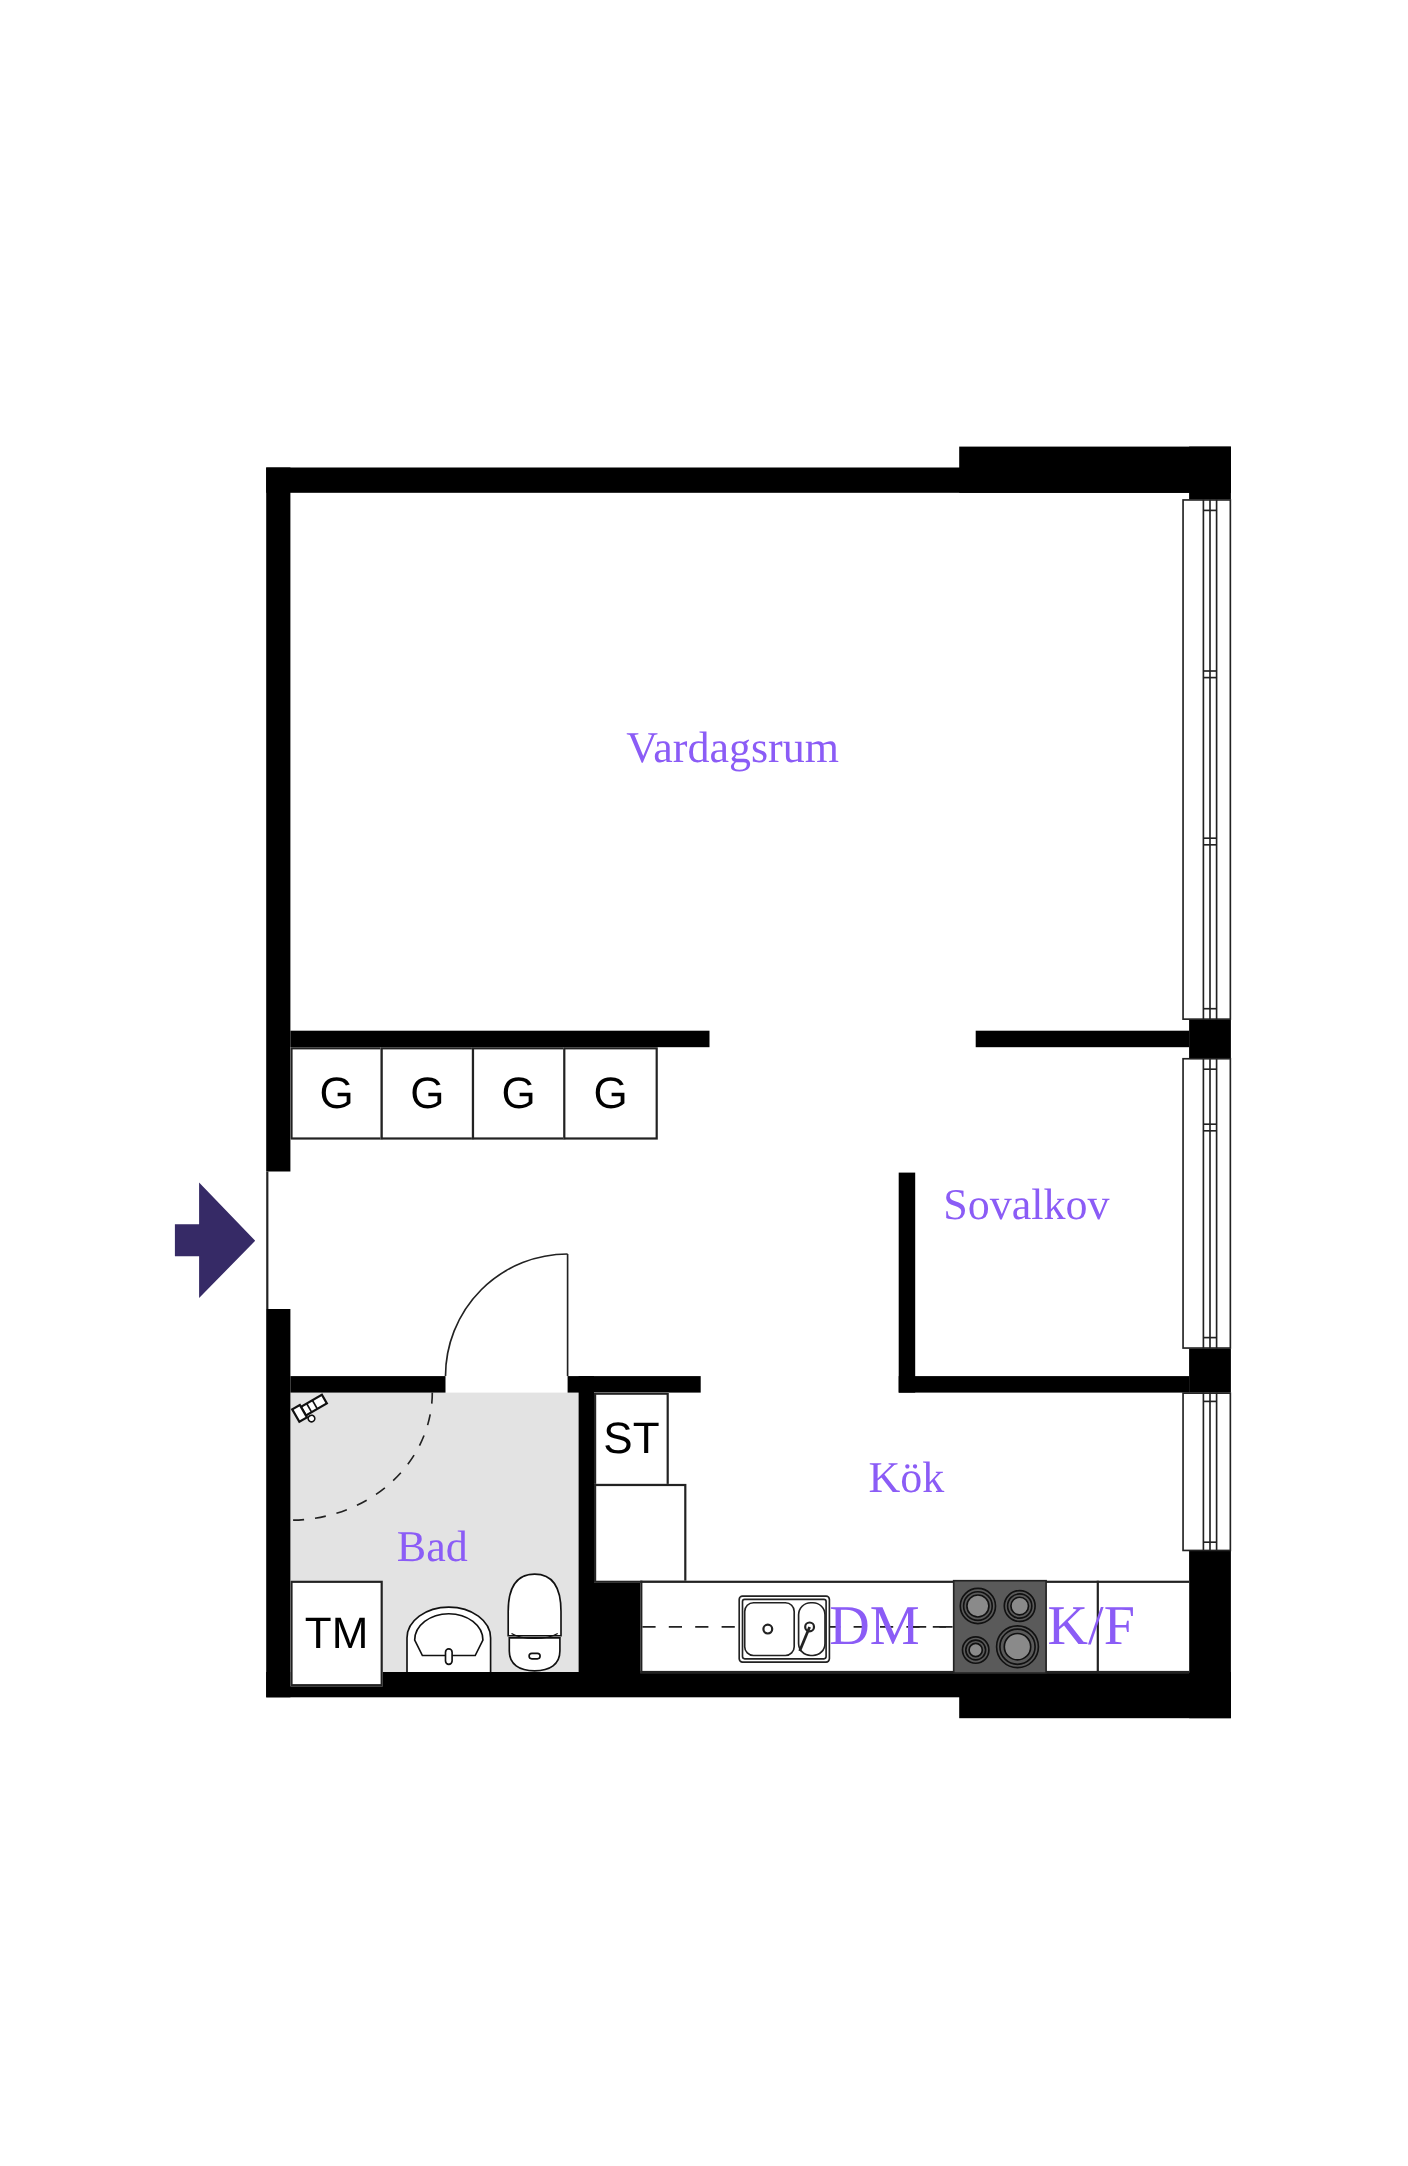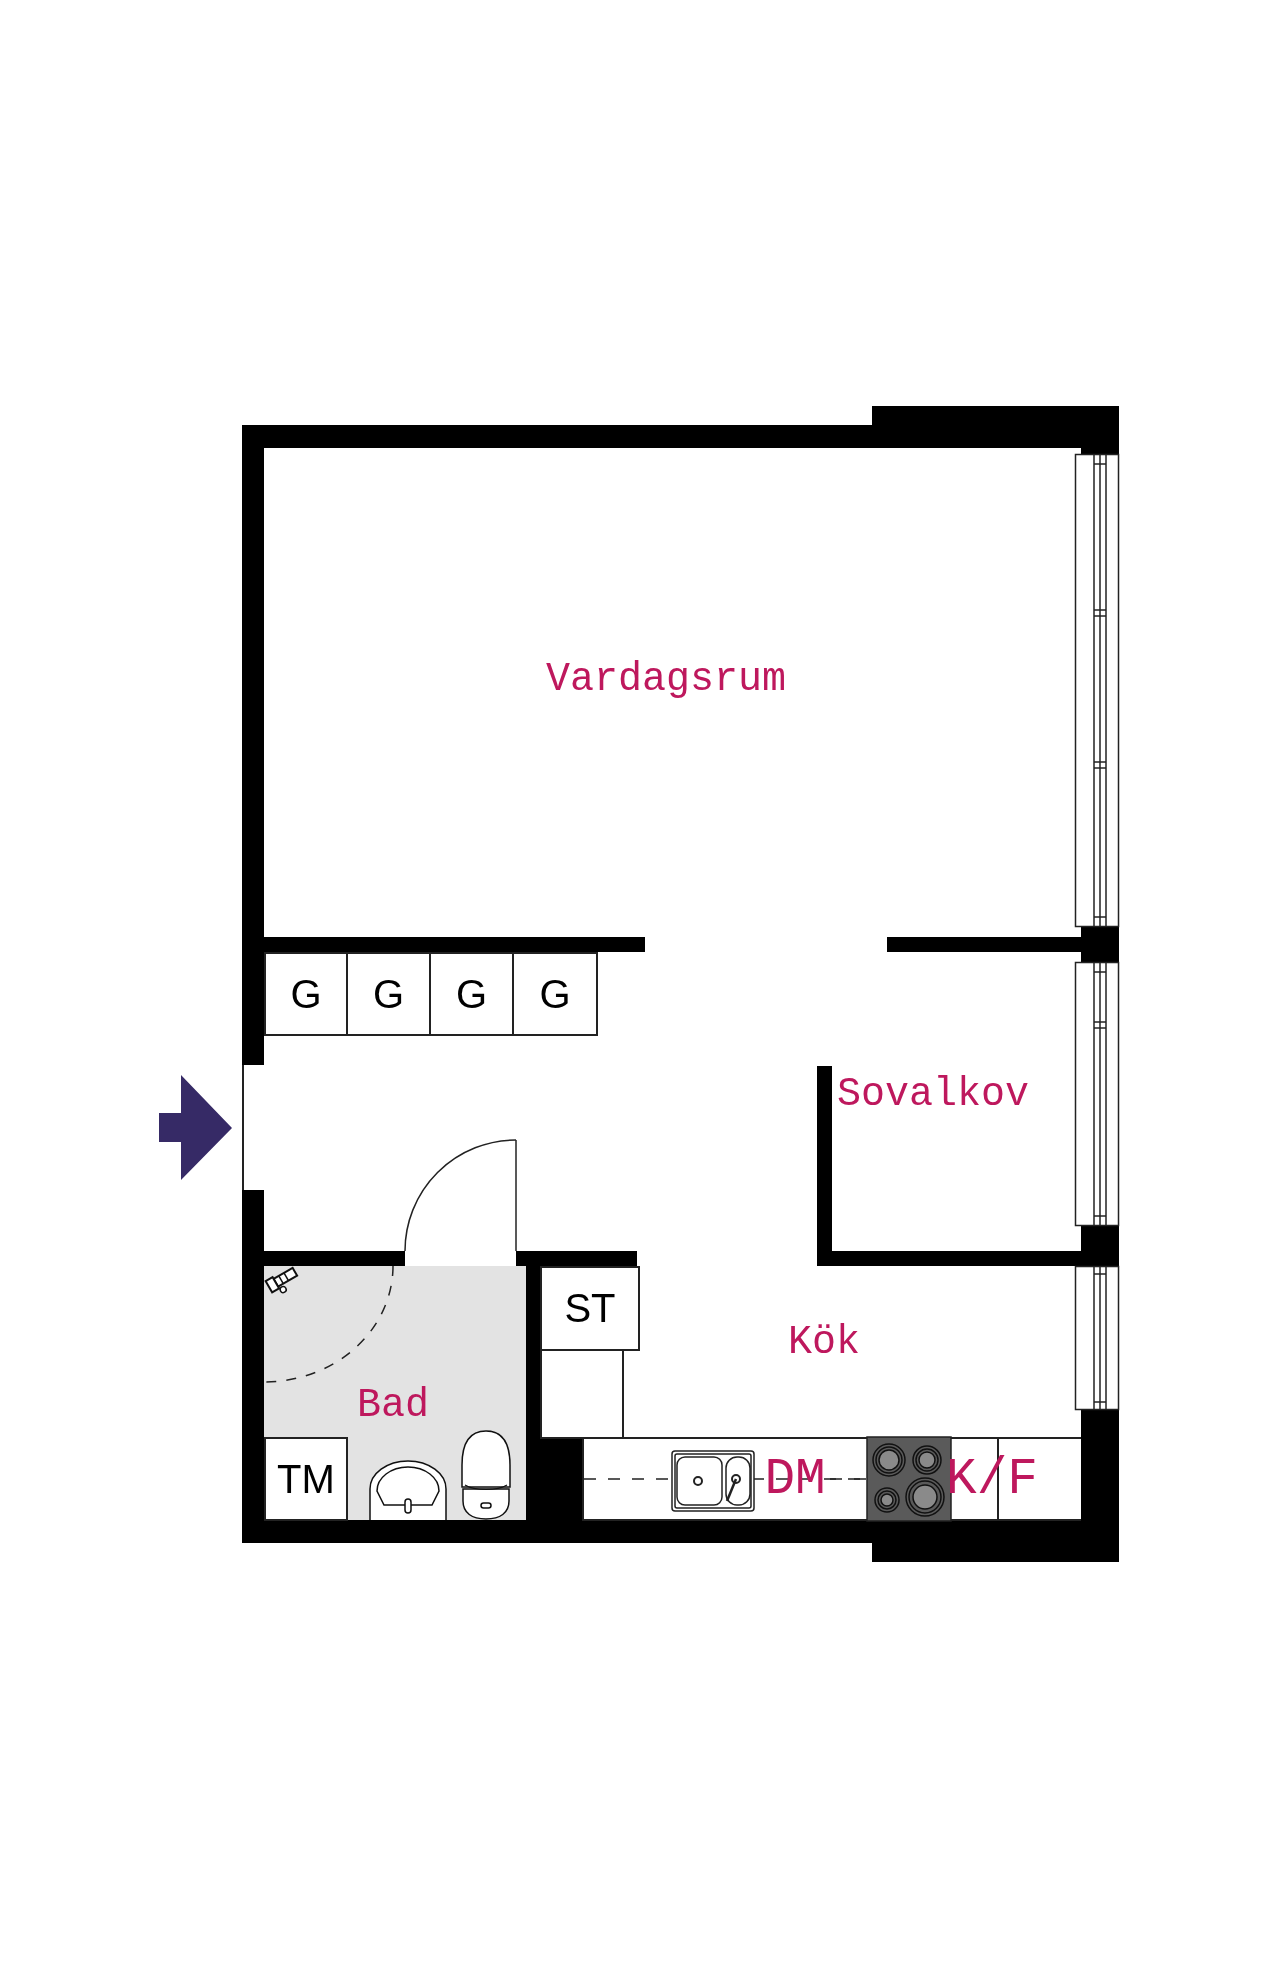--- a/index.html
+++ b/index.html
@@ -1,19 +1,19 @@
 <!DOCTYPE html>
 <html><head>
   <meta charset="utf-8">
   <style>
     html, body { margin: 0; padding: 0; background: #ffffff; }
     body { width: 1280px; height: 1969px; position: relative; overflow: hidden; font-family: "Liberation Sans", sans-serif; }
     .abs { position: absolute; box-sizing: border-box; }
     .wall { position: absolute; background: #000; }
-    .label { position: absolute; color: #be185d; font-family: Liberation Mono, monospace; white-space: nowrap; transform: translate(-50%, -50%); line-height: 1; }
+    .label { position: absolute; color: #8b5cf6; font-family: Liberation Serif, serif; white-space: nowrap; transform: translate(-50%, -50%); line-height: 1; }
     .room-label { font-size: 40px; }
     .fix-label { font-size: 51px; }
     .box { position: absolute; border: 2px solid #222; background: #fff; box-sizing: border-box; display: flex; align-items: center; justify-content: center; font-size: 40px; color: #000; }
     .window { position: absolute; box-sizing: border-box; }
     .floor-bath { position: absolute; background: #e3e3e3; }
     svg { position: absolute; overflow: visible; }
   </style>
 </head>
 <body>
 
@@ -86,26 +86,26 @@
   <div class="box" style="left:346px;top:952px;width:85px;height:84px;">
       <span>G</span>
     </div>
   <div class="box" style="left:429px;top:952px;width:85px;height:84px;">
       <span>G</span>
     </div>
   <div class="box" style="left:512px;top:952px;width:86px;height:84px;">
       <span>G</span>
     </div>
 
-  <div class="box" style="left:540px;top:1266px;width:100px;height:85px;">
+  <div class="box" style="left:540px;top:1266px;width:68px;height:85px;">
       <span>ST</span>
     </div>
   <div class="box" style="left:540px;top:1349px;width:84px;height:90px;"></div>
 
-  <div class="box" style="left:264px;top:1437px;width:84px;height:84px;">
+  <div class="box" style="left:264px;top:1437px;width:84px;height:96px;">
       <span>TM</span>
     </div>
 
   <div class="abs" style="left:582px;top:1437px;width:499px;height:84px;border:2px solid #222;border-right:none;background:#fff;"></div>
   <svg width="300" height="4" style="left:584px;top:1477px;">
     <line x1="0" y1="2" x2="283" y2="2" stroke="#222" stroke-width="1.5" stroke-dasharray="12,12"></line>
   </svg>
 
   <svg width="84" height="62" style="left:671px;top:1450px;">
     <rect x="1" y="1" width="82" height="60" rx="3" fill="#fff" stroke="#222" stroke-width="1.5"></rect>

